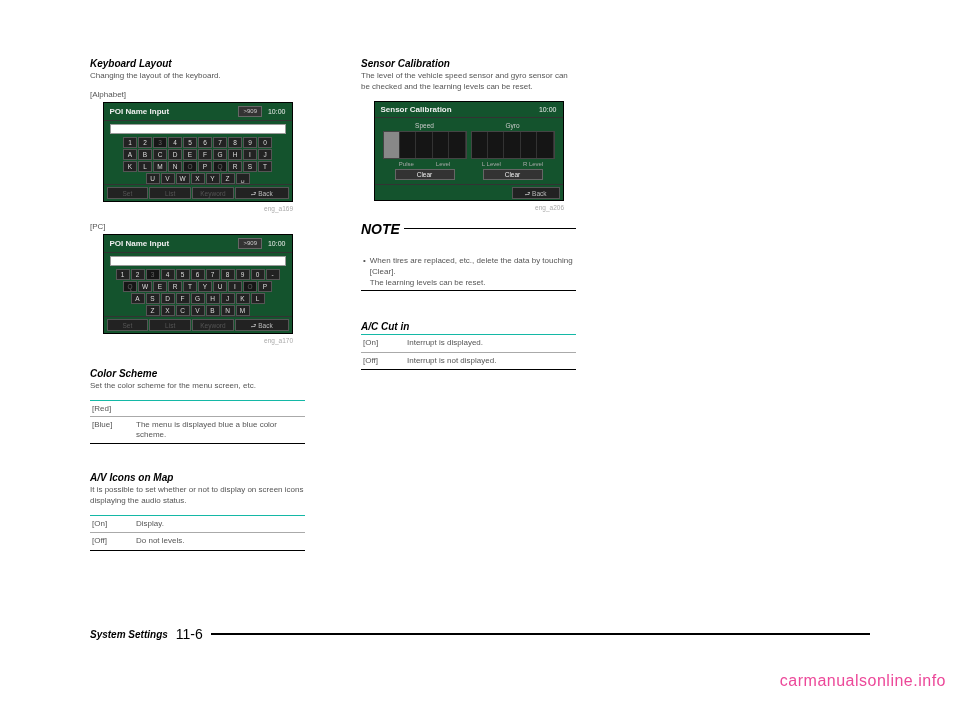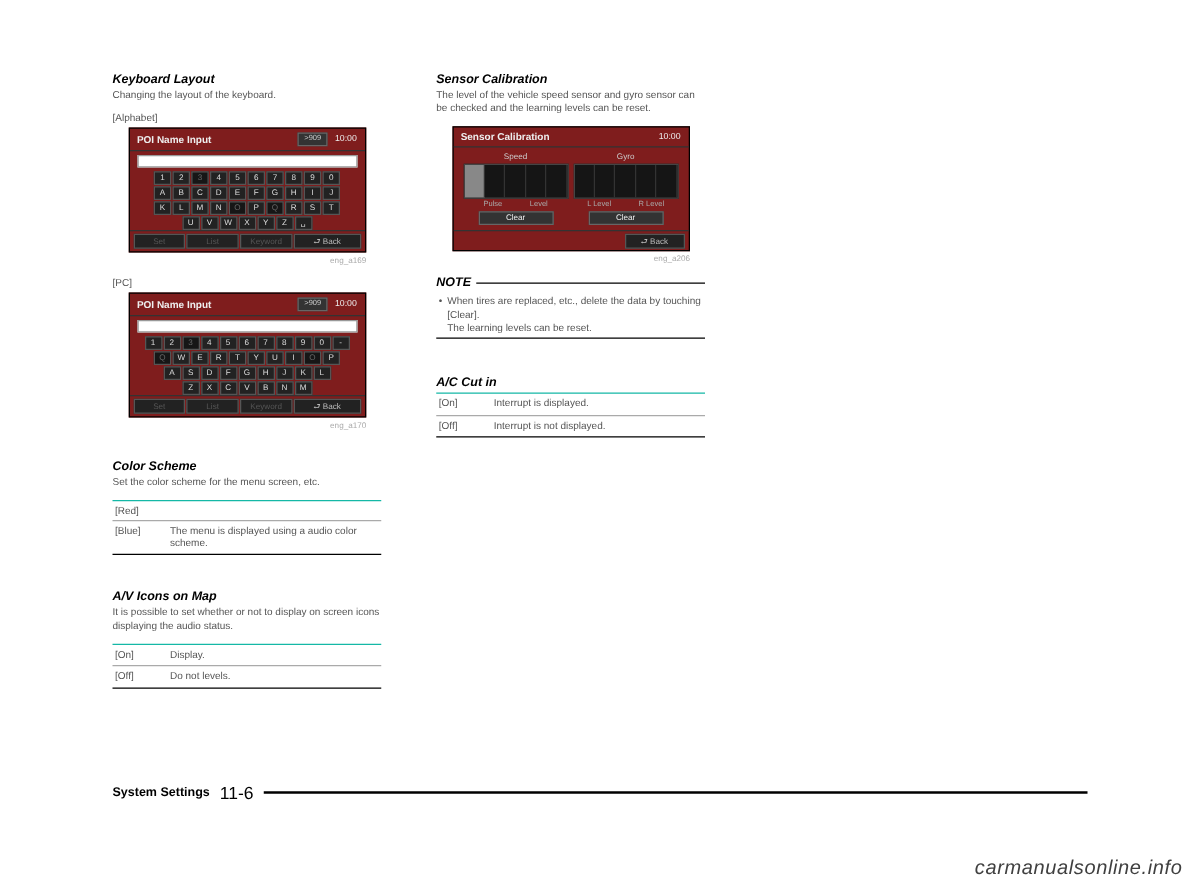--- a/index.html
+++ b/index.html
@@ -9,21 +9,21 @@
     background: #fff;
     font-family: Arial, Helvetica, sans-serif;
     font-size: 9px;
     color: #000;
     position: relative;
     overflow: hidden;
   }
   .page {
     padding: 58px 90px 0 90px;
     display: flex;
-    gap: 44px;
+    gap: 56px;
   }
   .col {
     width: 215px;
   }
   .sec-title {
     font-weight: bold;
     font-style: italic;
     font-size: 10px;
     margin-bottom: 2px;
   }
@@ -35,21 +35,21 @@
   }
   .label-sm {
     font-size: 8px;
     color: #555;
     margin-bottom: 3px;
   }
   
   .screenshot {
     width: 190px;
     height: 100px;
-    background: #7f1d1d;
+    background: #14532d;
     margin: 0 auto 3px auto;
     color: #eee;
     font-size: 7px;
     border: 1px solid #000;
     display: flex;
     flex-direction: column;
   }
   .ss-header {
     display: flex;
     justify-content: space-between;
@@ -162,25 +162,25 @@
     padding: 3px 2px;
     gap: 8px;
   }
   .opt-row:last-child { border-bottom:none; }
   .opt-key { width: 36px; flex-shrink: 0; }
   .opt-val { flex: 1; line-height:1.3; }
   
   .note-head {
     font-weight: bold;
     font-style: italic;
-    font-size: 10px;
+    font-size: 14px;
     display: flex;
     align-items: center;
     gap: 4px;
-    margin-bottom: 3px;
+    margin-bottom: 18px;
   }
   .note-head::after {
     content: "";
     flex: 1;
     border-top: 1px solid #000;
   }
   .note-body {
     font-size: 8px;
     color: #555;
     line-height: 1.4;
@@ -195,31 +195,30 @@
   
   .page-footer {
     position: absolute;
     left: 90px;
     right: 90px;
     bottom: 66px;
     display: flex;
     align-items: center;
     gap: 8px;
   }
-  .pf-title { font-weight: bold; font-size: 10px; }
+  .pf-title { font-weight: bold; font-style: italic; font-size: 10px; }
   .pf-num { font-size: 14px; }
   .pf-line { flex: 1; border-top: 2px solid #000; }
   .watermark {
     position: absolute;
     right: 14px;
-    bottom: 4px;
+    bottom: 18px;
     font-size: 16px;
-    color: #404040;
+    color: #ec4899;
     letter-spacing: 0.5px;
-    font-style: italic;
   }
   .gap { height: 14px; }
   .btn909 {
     display:inline-block;
     padding:0 4px;
     background:#333;
     border:1px solid #666;
     font-size:6px;
     line-height:9px;
     color:#ccc;
@@ -372,21 +371,21 @@
     <div class="gap"></div>
 
     <div class="sec-title">Color Scheme</div>
     <div class="desc">Set the color scheme for the menu screen, etc.</div>
     <div class="opt-table">
       <div class="opt-row">
         <div class="opt-key">[Red]</div>
       </div>
       <div class="opt-row">
         <div class="opt-key">[Blue]</div>
-        <div class="opt-val">The menu is displayed using a audio color scheme.</div>
+        <div class="opt-val">The menu is displayed blue a blue color scheme.</div>
       </div>
     </div>
 
     <div class="gap"></div>
 
     <div class="sec-title">A/V Icons on Map</div>
     <div class="desc">It is possible to set whether or not to display on screen icons displaying the audio status.</div>
     <div class="opt-table">
       <div class="opt-row">
         <div class="opt-key">[On]</div>

